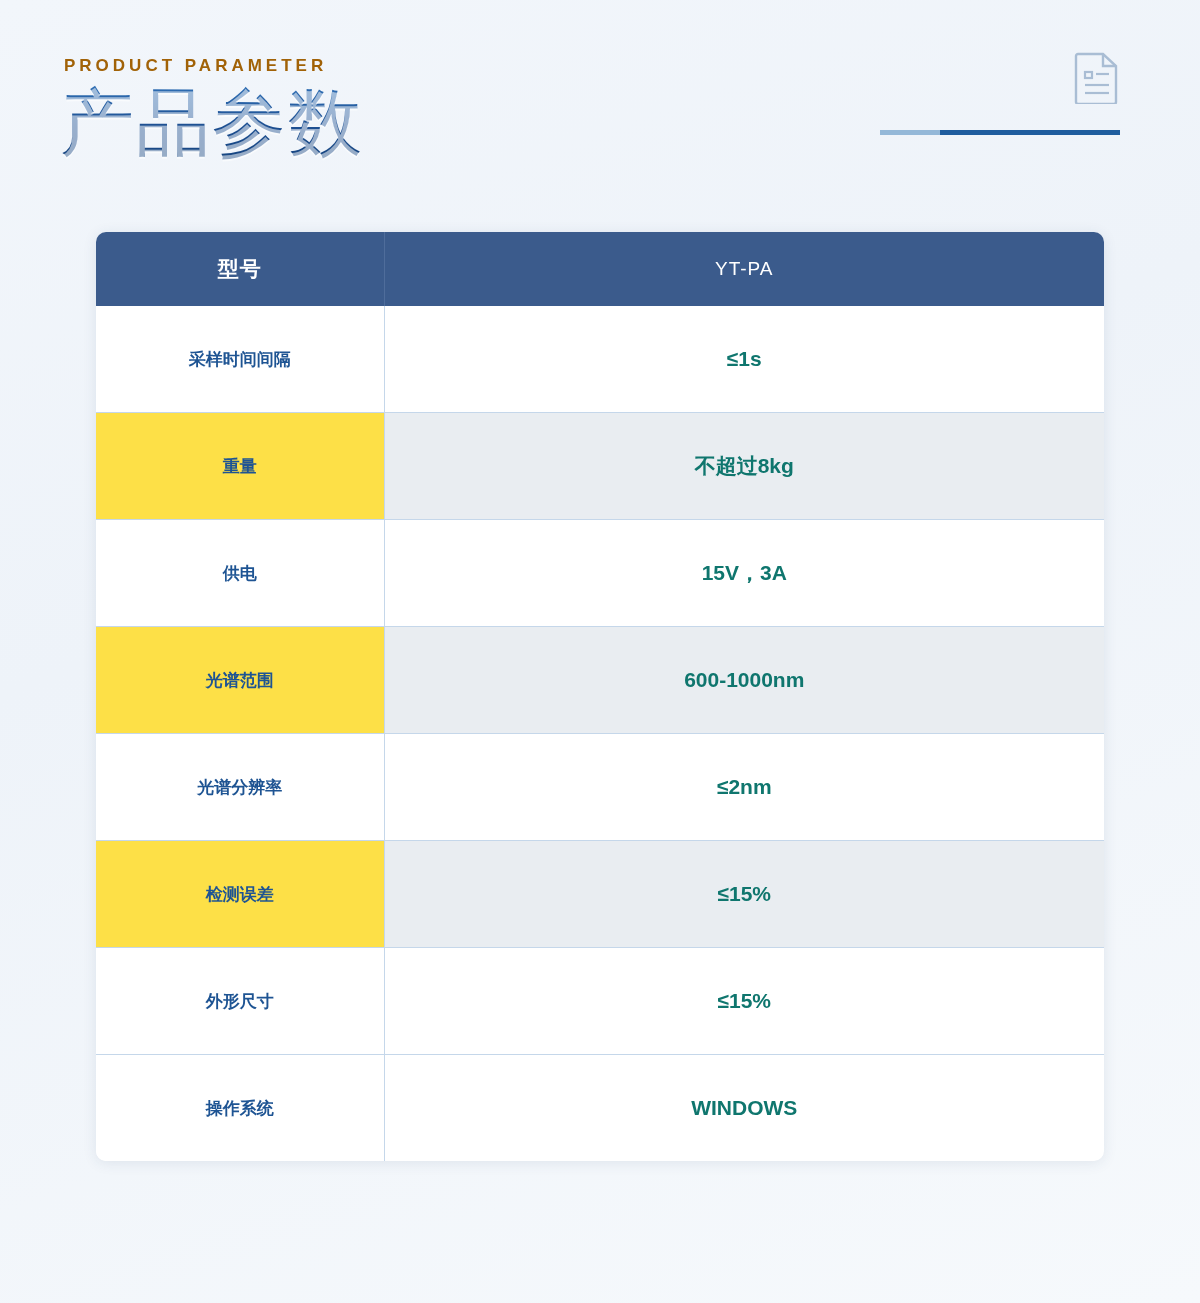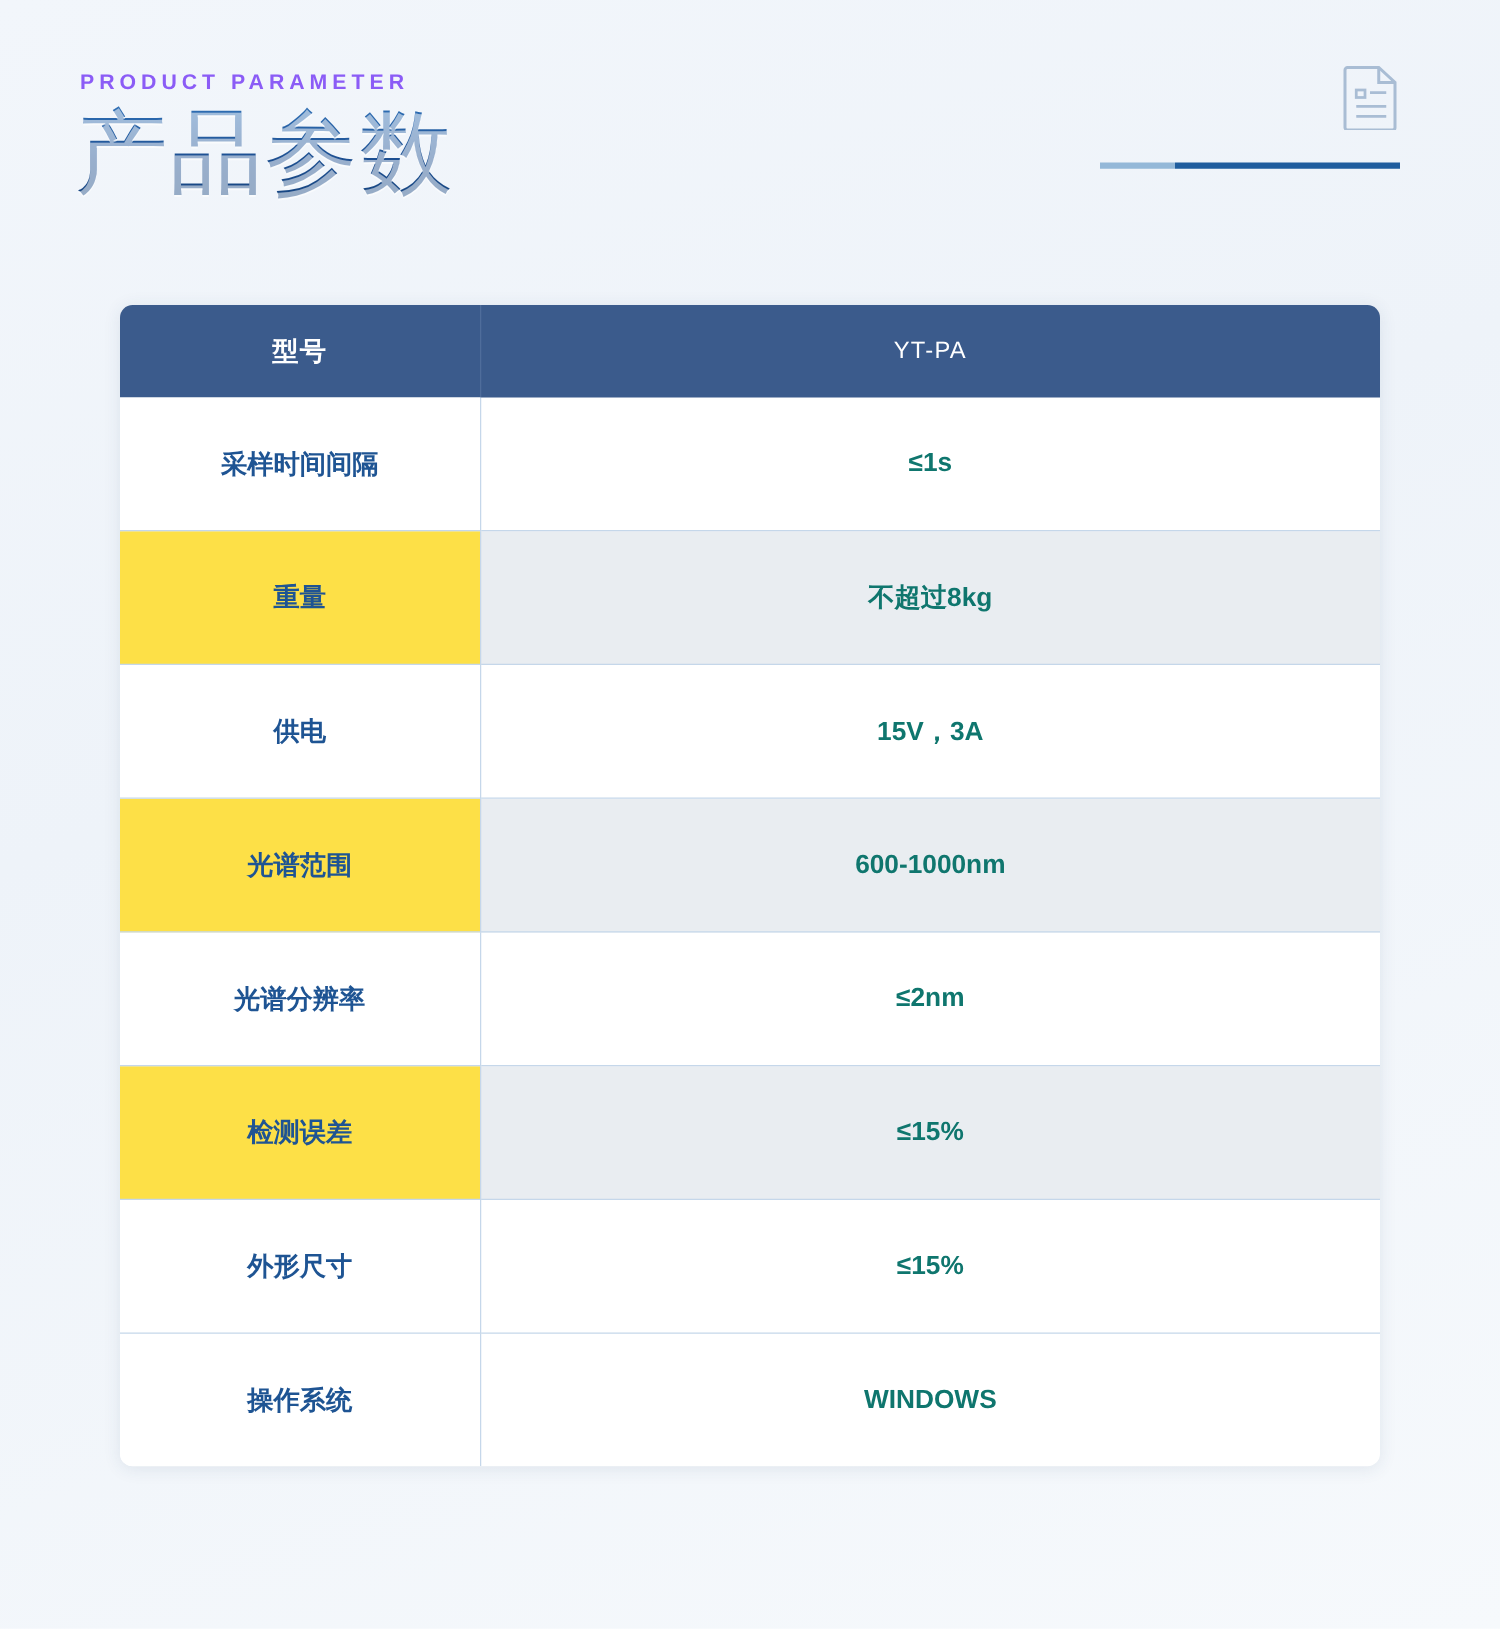--- a/index.html
+++ b/index.html
@@ -18,21 +18,21 @@
   
   .header {
     position: relative;
     padding: 40px 80px 0 60px;
     height: 190px;
     box-sizing: border-box;
   }
   .eyebrow {
     font-size: 17px;
     letter-spacing: 4px;
-    color: #8b5cf6;
+    color: #a16207;
     font-weight: 600;
     margin: 16px 0 0 4px;
   }
   .title {
     margin: 8px 0 0 0;
     font-size: 74px;
     font-weight: 400;
     letter-spacing: 2px;
     line-height: 1.05;
     background: linear-gradient(180deg, #2f6fb5 0%, #1d4f91 55%, #17457f 100%);
@@ -61,21 +61,21 @@
     margin-top: 26px;
     width: 240px;
     height: 5px;
     display: flex;
   }
   .rule .seg-light { flex: 0 0 60px; background: #94b8d8; }
   .rule .seg-dark { flex: 1; background: #1f5d9e; }
 
   
   .table-wrap {
-    margin: 54px 96px 0 96px;
+    margin: 42px 96px 0 96px;
     width: 1008px;
     border-radius: 10px;
     overflow: hidden;
     background: #ffffff;
     box-shadow: 0 2px 14px rgba(40,70,110,0.10);
     box-sizing: border-box;
   }
   table {
     border-collapse: collapse;
     width: 100%;
@@ -114,21 +114,21 @@
     height: 106px;
     font-size: 20px;
     color: #1b4f86;
     border-bottom: 1px solid #c5d7ea;
   }
   tbody tr:last-child td { border-bottom: none; }
 
   tbody td.label {
     font-weight: 700;
     color: #1e5493;
-    font-size: 21px;
+    font-size: 17px;
     border-right: 1px solid #c5d7ea;
   }
   tbody td.value {
     color: #0f766e;
     font-weight: 700;
     font-size: 21px;
   }
   tbody tr.alt td {
     background: #ebeff3;
   }

